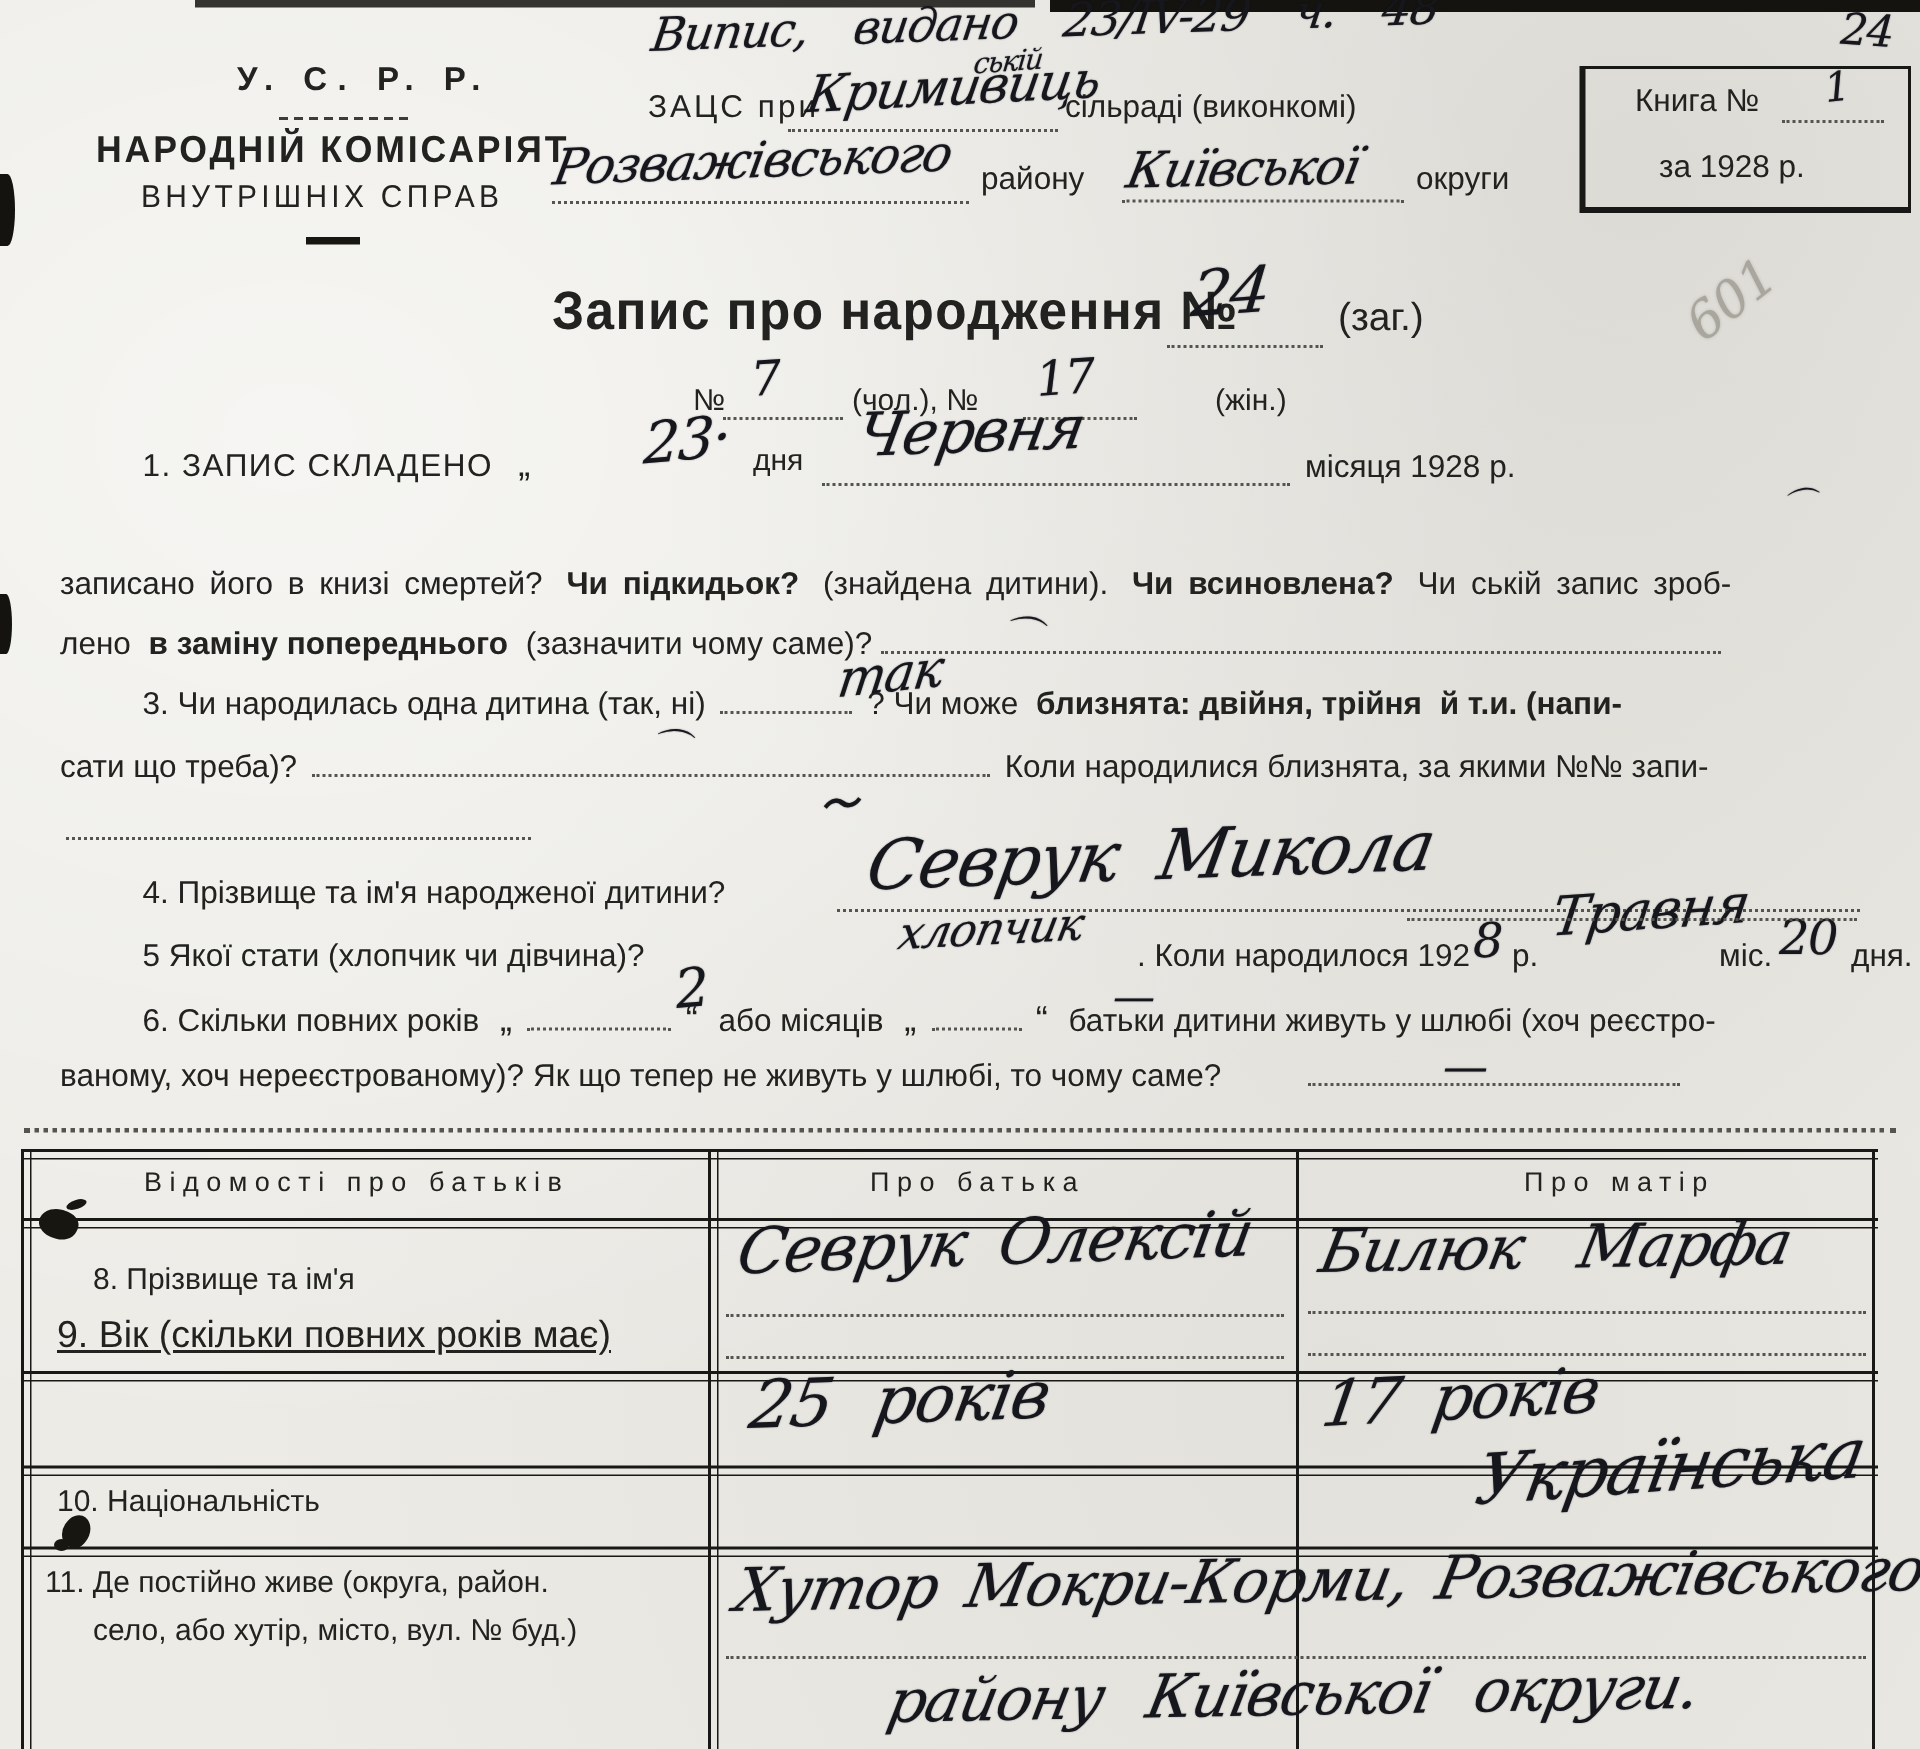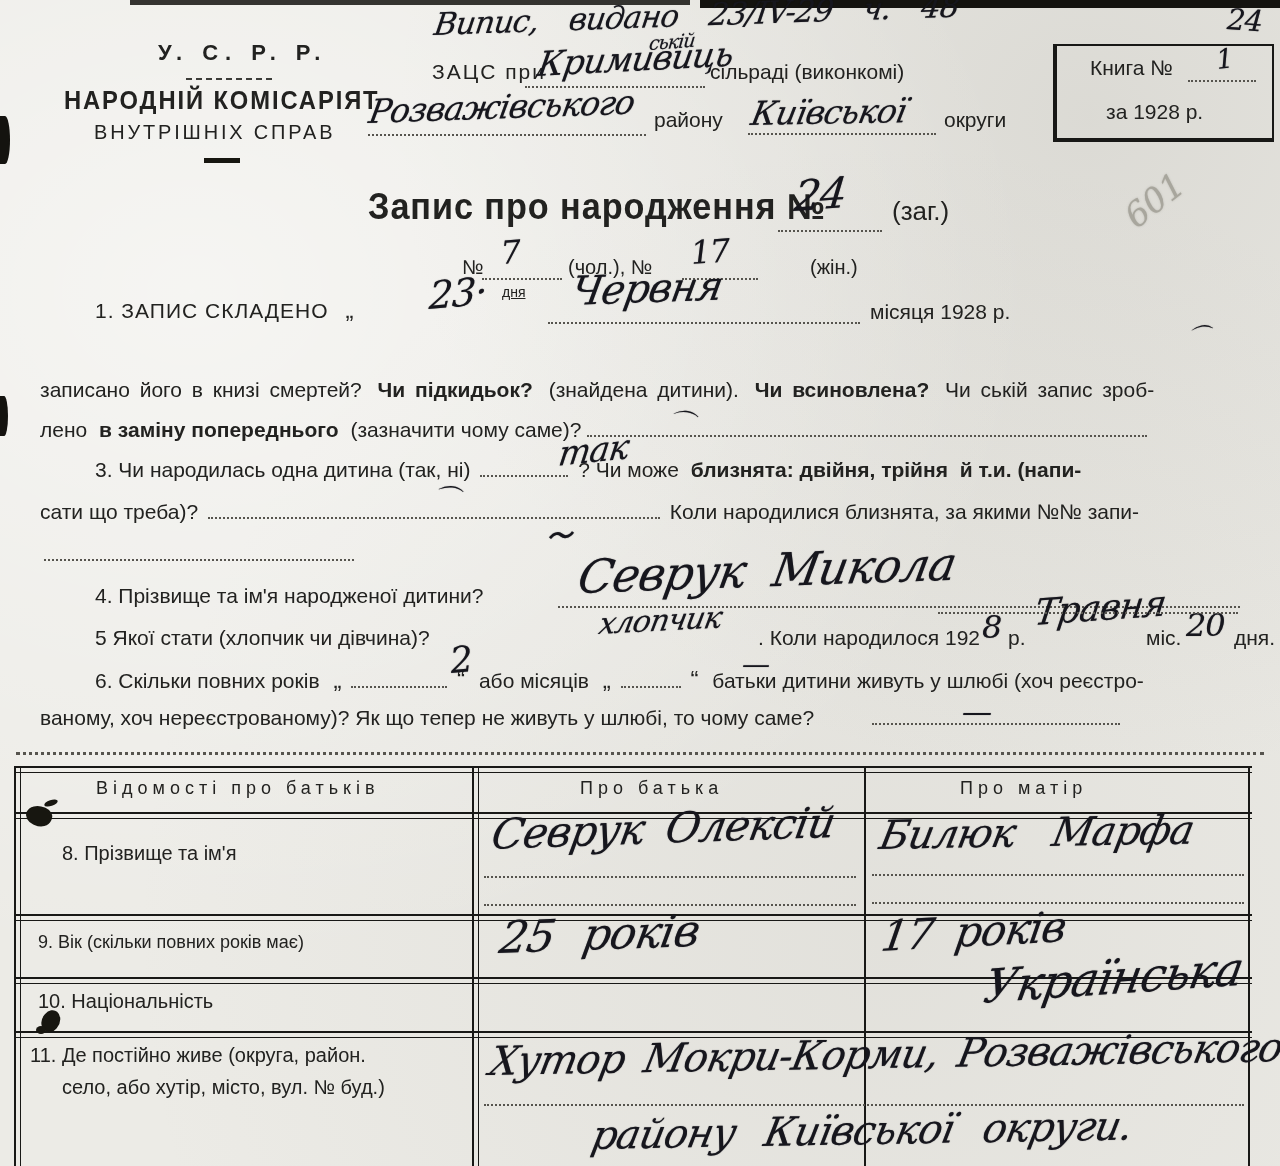--- a/index.html
+++ b/index.html
@@ -86,21 +86,21 @@
   <div class="abs pr" style="left:568px;top:256px;font-size:20px;">(чол.), №</div>
   <div class="dotline" style="left:682px;top:278px;width:76px;"></div>
   <div class="abs hand" style="left:692px;top:234px;font-size:32px;transform:rotate(-4deg);">17</div>
   <div class="abs pr" style="left:762px;top:256px;font-size:20px;margin-left:48px;">(жін.)</div>
 
   <div class="abs pr" style="left:95px;top:296px;font-size:21px;letter-spacing:1px;">
     <span>1. ЗАПИС СКЛАДЕНО</span>
     <span style="margin-left:10px;font-size:24px;">„</span>
   </div>
   <div class="abs hand" style="left:428px;top:274px;font-size:38px;transform:rotate(-5deg) skewX(-8deg);">23·</div>
-  <div class="abs pr" style="left:502px;top:284px;font-size:14px;text-decoration:underline;">дня</div>
+  <div class="abs pr" style="left:502px;top:296px;font-size:20px;">дня</div>
   <div class="dotline" style="left:548px;top:322px;width:312px;"></div>
   <div class="abs hand" style="left:568px;top:268px;font-size:40px;transform:rotate(-2deg) skewX(-12deg);">Червня</div>
   <div class="abs pr" style="left:870px;top:300px;font-size:21px;">місяця 1928 р.</div>
 
   <div class="abs hand" style="left:1188px;top:322px;font-size:26px;transform:rotate(-6deg);">⌒</div>
   <div class="abs pr" style="left:40px;top:378px;font-size:21px;word-spacing:4px;">
     <span>записано його в книзі смертей?</span>
     <span class="bd" style="margin-left:6px;">Чи підкидьок?</span>
     <span style="margin-left:6px;">(знайдена дитини).</span>
     <span class="bd" style="margin-left:6px;">Чи всиновлена?</span>
@@ -174,31 +174,31 @@
   <div class="dbl" style="left:14px;top:914px;width:1238px;"></div>
   <div class="dbl" style="left:14px;top:977px;width:1238px;"></div>
   <div class="dbl" style="left:14px;top:1031px;width:1238px;"></div>
   <div class="vdbl" style="left:14px;top:766px;height:400px;"></div>
   <div class="vdbl" style="left:472px;top:766px;height:400px;"></div>
   <div class="vl" style="left:864px;top:766px;height:400px;"></div>
   <div class="vl" style="left:1248px;top:766px;height:400px;"></div>
 
   <div class="abs pr" style="left:96px;top:778px;font-size:18px;letter-spacing:5px;">Відомості про батьків</div>
   <div class="abs pr" style="left:580px;top:778px;font-size:18px;letter-spacing:5px;">Про батька</div>
-  <div class="abs pr" style="left:960px;top:778px;font-size:18px;letter-spacing:5px;">Про матір</div>
+  <div class="abs pr" style="left:1016px;top:778px;font-size:18px;letter-spacing:5px;">Про матір</div>
 
   <div class="abs pr" style="left:62px;top:842px;font-size:20px;">8. Прізвище та ім'я</div>
   <div class="abs hand" style="left:488px;top:810px;font-size:42px;transform:rotate(-2deg) skewX(-12deg);word-spacing:10px;">Севрук Олексій</div>
   <div class="dotline" style="left:484px;top:876px;width:372px;"></div>
   <div class="abs hand" style="left:876px;top:812px;font-size:40px;transform:rotate(-1deg) skewX(-12deg);word-spacing:26px;">Билюк Марфа</div>
   <div class="dotline" style="left:872px;top:874px;width:372px;"></div>
   <div class="dotline" style="left:484px;top:904px;width:372px;"></div>
   <div class="dotline" style="left:872px;top:902px;width:372px;"></div>
 
-  <div class="abs pr" style="left:38px;top:932px;font-size:18px;">9. Вік (скільки повних років має)</div>
+  <div class="abs pr" style="left:38px;top:876px;font-size:25px;text-decoration:underline;">9. Вік (скільки повних років має)</div>
   <div class="abs hand" style="left:496px;top:912px;font-size:44px;transform:rotate(-2deg) skewX(-12deg);word-spacing:16px;">25 років</div>
   <div class="abs hand" style="left:878px;top:912px;font-size:42px;transform:rotate(-3deg) skewX(-12deg);word-spacing:10px;">17 років</div>
 
   <div class="abs pr" style="left:38px;top:990px;font-size:20px;">10. Національність</div>
   <div class="abs hand" style="left:980px;top:960px;font-size:46px;transform:rotate(-4deg) skewX(-14deg);">Українська</div>
 
   <div class="abs pr" style="left:30px;top:1044px;font-size:20px;">11. Де постійно живе (округа, район.</div>
   <div class="abs pr" style="left:62px;top:1076px;font-size:20px;">село, або хутір, місто, вул. № буд.)</div>
   <div class="abs hand" style="left:486px;top:1038px;font-size:40px;transform:rotate(-1deg) skewX(-12deg);word-spacing:8px;">Хутор Мокри-Корми, Розважівського</div>
   <div class="dotline" style="left:484px;top:1104px;width:760px;"></div>

